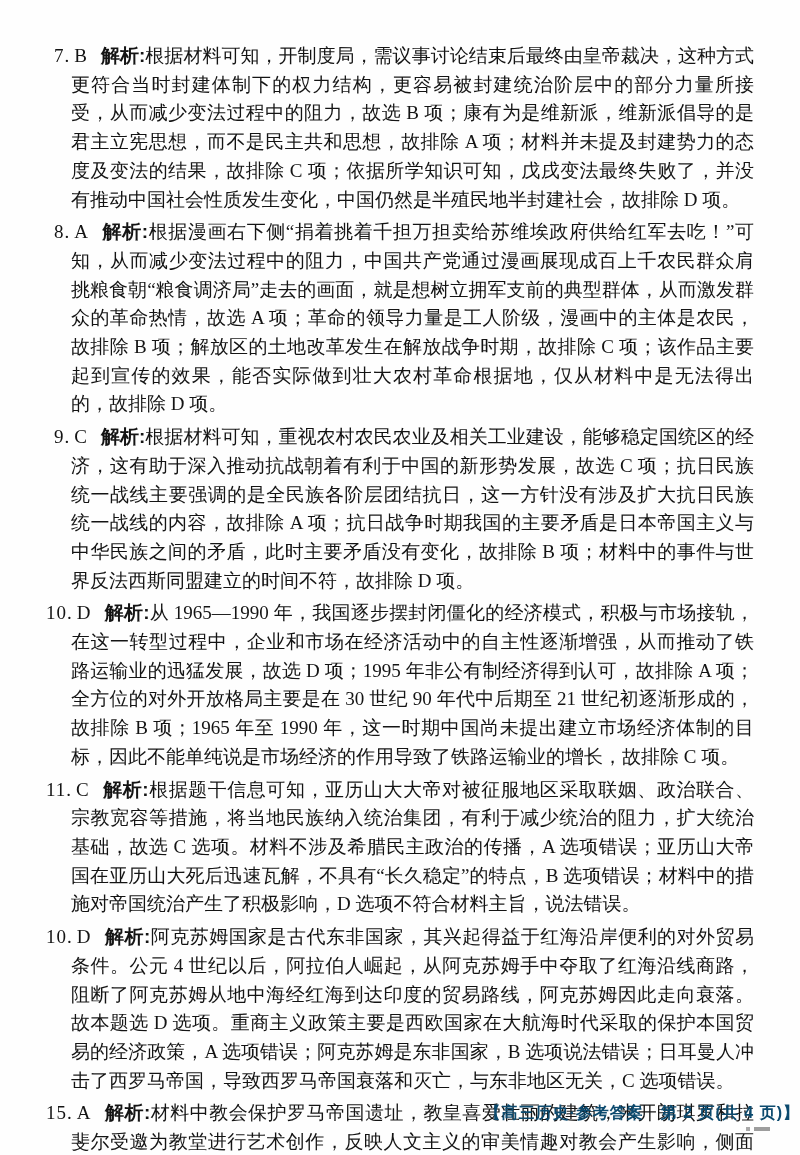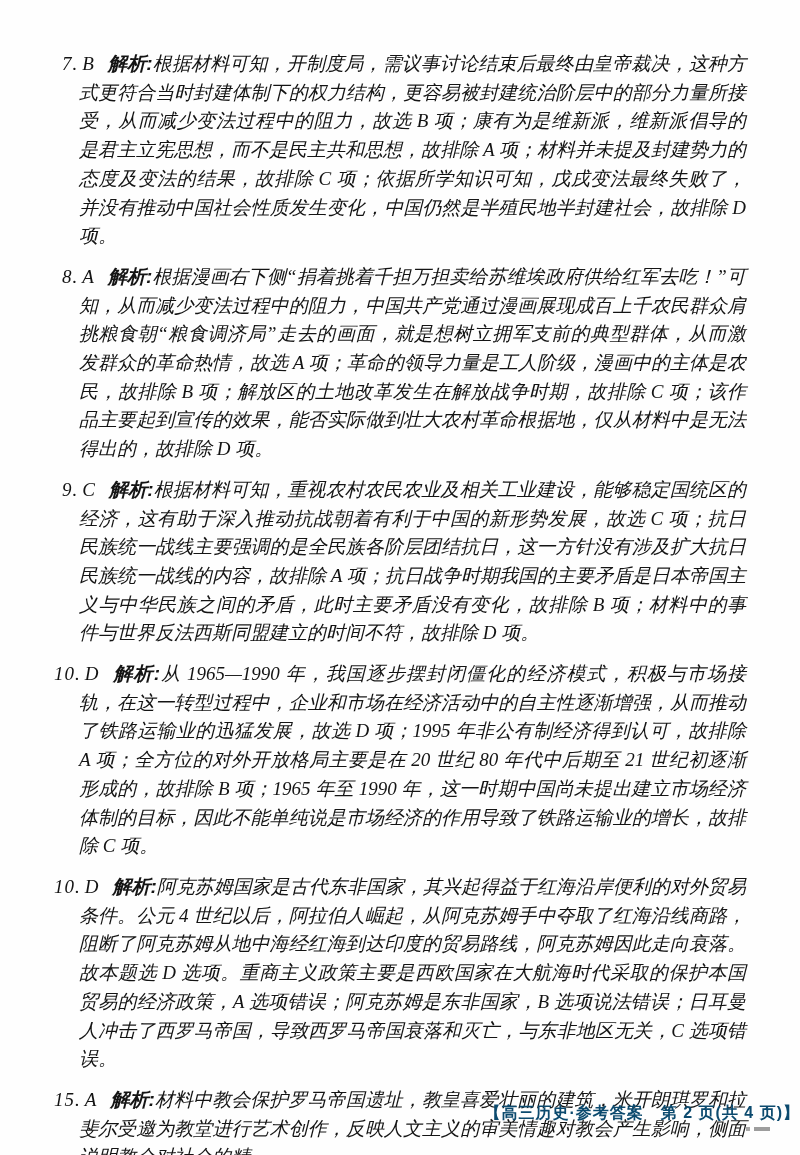--- a/index.html
+++ b/index.html
@@ -24,24 +24,23 @@
     position: absolute;
     top: 38px;
     left: 42px;
     right: 42px;
     font-size: 19px;
     line-height: 28.7px;
     text-align: justify;
     text-justify: inter-ideograph;
   }
   p.item {
-    margin: 12px;
+    margin: 4px;
     padding-left: 25px;
     text-indent: -25px;
-    font-style: italic;
   }
   p.item.single {
     text-indent: -17px;
   }
   .num {
     letter-spacing: 1px;
     margin-right: 4px;
   }
   .ans {
     margin-right: 14px;
@@ -91,22 +90,23 @@
 
 <div class="page">
 
   <div class="content" id="answers">
     <p class="item single"><span class="num">7.</span><span class="ans">B</span><span class="jiexi">解析:</span><span class="body-text">根据材料可知，开制度局，需议事讨论结束后最终由皇帝裁决，这种方式更符合当时封建体制下的权力结构，更容易被封建统治阶层中的部分力量所接受，从而减少变法过程中的阻力，故选 B 项；康有为是维新派，维新派倡导的是君主立宪思想，而不是民主共和思想，故排除 A 项；材料并未提及封建势力的态度及变法的结果，故排除 C 项；依据所学知识可知，戊戌变法最终失败了，并没有推动中国社会性质发生变化，中国仍然是半殖民地半封建社会，故排除 D 项。</span></p>
 
     <p class="item single"><span class="num">8.</span><span class="ans">A</span><span class="jiexi">解析:</span><span class="body-text">根据漫画右下侧“捐着挑着千担万担卖给苏维埃政府供给红军去吃！”可知，从而减少变法过程中的阻力，中国共产党通过漫画展现成百上千农民群众肩挑粮食朝“粮食调济局”走去的画面，就是想树立拥军支前的典型群体，从而激发群众的革命热情，故选 A 项；革命的领导力量是工人阶级，漫画中的主体是农民，故排除 B 项；解放区的土地改革发生在解放战争时期，故排除 C 项；该作品主要起到宣传的效果，能否实际做到壮大农村革命根据地，仅从材料中是无法得出的，故排除 D 项。</span></p>
 
     <p class="item single"><span class="num">9.</span><span class="ans">C</span><span class="jiexi">解析:</span><span class="body-text">根据材料可知，重视农村农民农业及相关工业建设，能够稳定国统区的经济，这有助于深入推动抗战朝着有利于中国的新形势发展，故选 C 项；抗日民族统一战线主要强调的是全民族各阶层团结抗日，这一方针没有涉及扩大抗日民族统一战线的内容，故排除 A 项；抗日战争时期我国的主要矛盾是日本帝国主义与中华民族之间的矛盾，此时主要矛盾没有变化，故排除 B 项；材料中的事件与世界反法西斯同盟建立的时间不符，故排除 D 项。</span></p>
 
-    <p class="item"><span class="num">10.</span><span class="ans">D</span><span class="jiexi">解析:</span><span class="body-text">从 1965—1990 年，我国逐步摆封闭僵化的经济模式，积极与市场接轨，在这一转型过程中，企业和市场在经济活动中的自主性逐渐增强，从而推动了铁路运输业的迅猛发展，故选 D 项；1995 年非公有制经济得到认可，故排除 A 项；全方位的对外开放格局主要是在 20 世纪 80 年代中后期至 21 世纪初逐渐形成的，故排除 B 项；1965 年至 1990 年，这一时期中国尚未提出建立市场经济体制的目标，因此不能单纯说是市场经济的作用导致了铁路运输业的增长，故排除 C 项。</span></p>
+    <p class="item"><span class="num">10.</span><span class="ans">D</span><span class="jiexi">解析:</span><span class="body-text">从 1965—1990 年，我国逐步摆封闭僵化的经济模式，积极与市场接轨，在这一转型过程中，企业和市场在经济活动中的自主性逐渐增强，从而推动了铁路运输业的迅猛发展，故选 D 项；1995 年非公有制经济得到认可，故排除 A 项；全方位的对外开放格局主要是在 30 世纪 90 年代中后期至 21 世纪初逐渐形成的，故排除 B 项；1965 年至 1990 年，这一时期中国尚未提出建立市场经济体制的目标，因此不能单纯说是市场经济的作用导致了铁路运输业的增长，故排除 C 项。</span></p>
 
+    <p class="item"><span class="num">11.</span><span class="ans">C</span><span class="jiexi">解析:</span><span class="body-text">根据题干信息可知，亚历山大大帝对被征服地区采取联姻、政治联合、宗教宽容等措施，将当地民族纳入统治集团，有利于减少统治的阻力，扩大统治基础，故选 C 选项。材料不涉及希腊民主政治的传播，A 选项错误；亚历山大帝国在亚历山大死后迅速瓦解，不具有“长久稳定”的特点，B 选项错误；材料中的措施对帝国统治产生了积极影响，D 选项不符合材料主旨，说法错误。</span></p>
 
     <p class="item"><span class="num">10.</span><span class="ans">D</span><span class="jiexi">解析:</span><span class="body-text">阿克苏姆国家是古代东非国家，其兴起得益于红海沿岸便利的对外贸易条件。公元 4 世纪以后，阿拉伯人崛起，从阿克苏姆手中夺取了红海沿线商路，阻断了阿克苏姆从地中海经红海到达印度的贸易路线，阿克苏姆因此走向衰落。故本题选 D 选项。重商主义政策主要是西欧国家在大航海时代采取的保护本国贸易的经济政策，A 选项错误；阿克苏姆是东非国家，B 选项说法错误；日耳曼人冲击了西罗马帝国，导致西罗马帝国衰落和灭亡，与东非地区无关，C 选项错误。</span></p>
 
     <p class="item"><span class="num">15.</span><span class="ans">A</span><span class="jiexi">解析:</span><span class="body-text">材料中教会保护罗马帝国遗址，教皇喜爱壮丽的建筑，米开朗琪罗和拉斐尔受邀为教堂进行艺术创作，反映人文主义的审美情趣对教会产生影响，侧面说明教会对社会的精</span></p>
   </div>
 
   <div class="footer">【高三历史·参考答案　第 2 页(共 4 页)】</div>
 
   <div class="scan-artifact">
     <span class="dot"></span>

